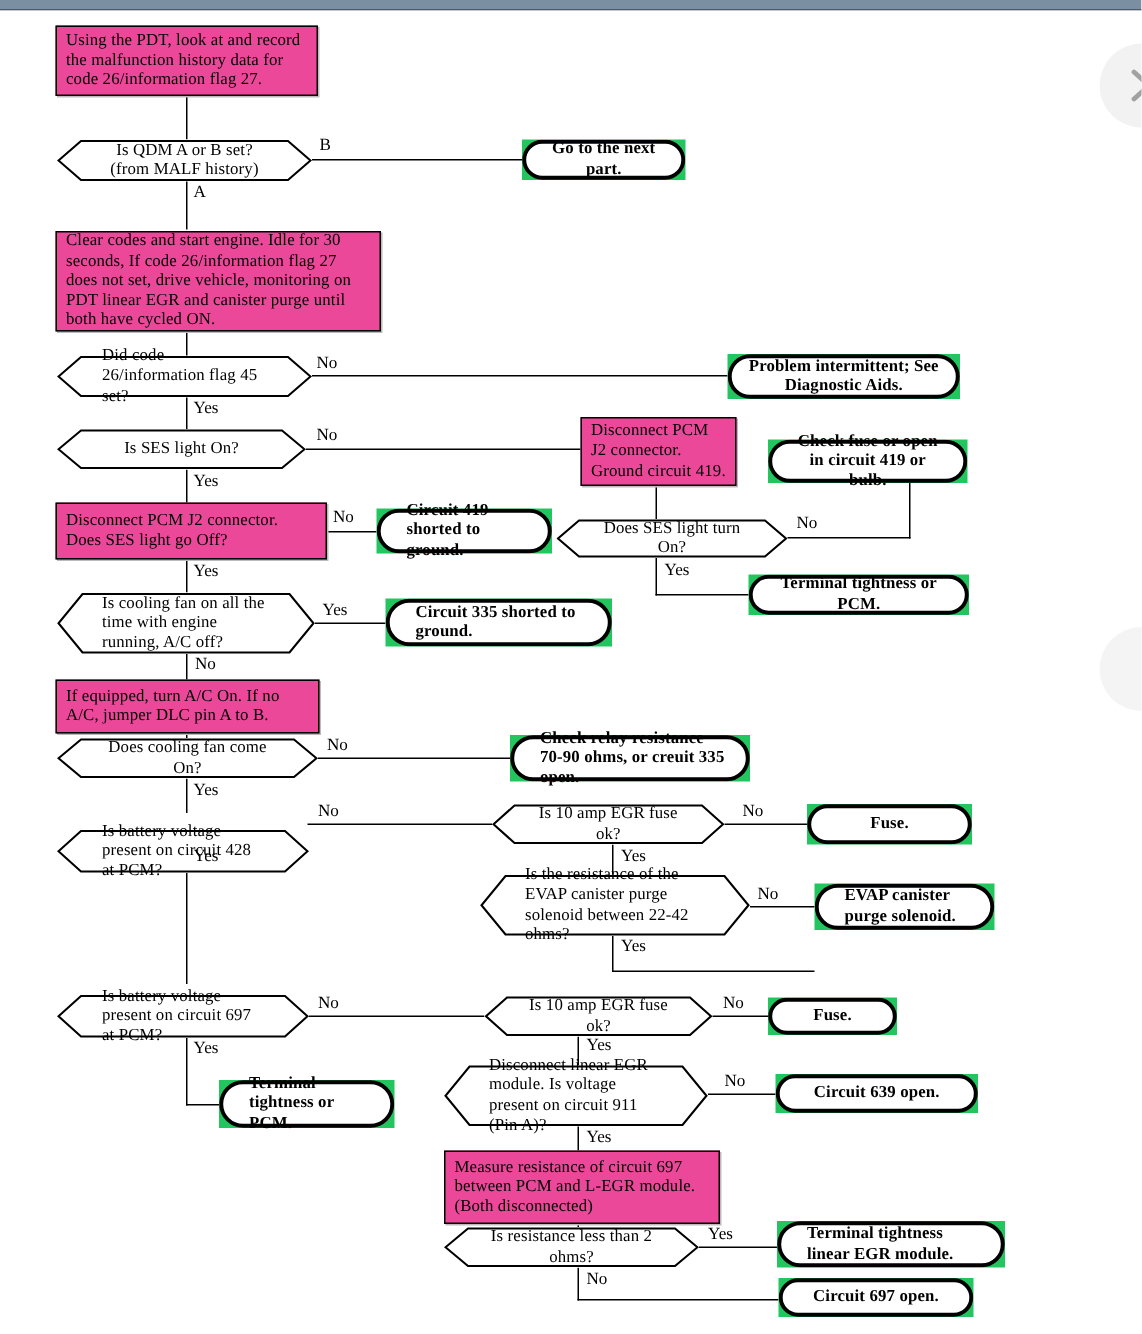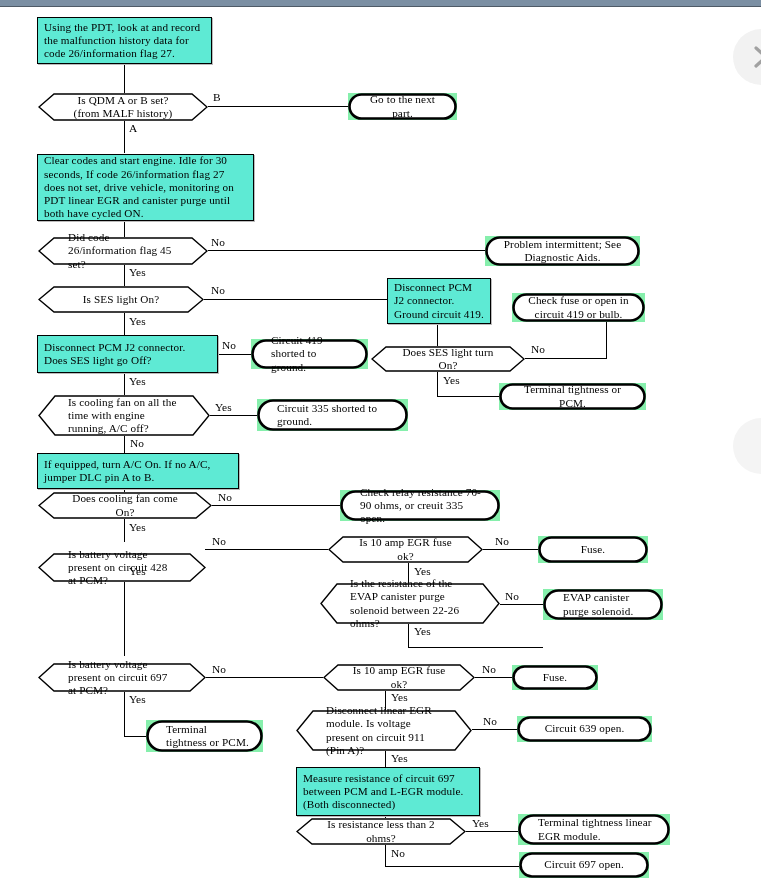--- a/index.html
+++ b/index.html
@@ -25,21 +25,21 @@
     display:flex;
     align-items:center;
     font-size:11.2px;
     line-height:1.18;
     color:#000;
     letter-spacing:0.1px;
   }
   
   .rect {
     border:1.3px solid #000;
-    background:#5eead4;
+    background:#ec4899;
     padding:4px 6px;
     box-shadow:1px 1px 0 #bbb;
   }
   .rect .t { display:block; }
   
   .hex {
     background:#fff;
     justify-content:center;
     text-align:left;
   }
@@ -47,23 +47,24 @@
     position:absolute; left:0; top:0; width:100%; height:100%;
   }
   .hex .t {
     position:relative; z-index:2;
     padding:0 30px;
     width:100%;
   }
   .hex.ctr .t { text-align:center; padding:0 26px; }
   
   .term {
-    background:#86efac;
+    background:#22c55e;
     justify-content:center;
     text-align:center;
+    font-weight:bold;
   }
   .term .termbg { position:absolute; left:0; top:0; width:100%; height:100%; }
   .term .t { position:relative; z-index:2; padding:0 14px; width:100%; }
   .term.lft .t { text-align:left; padding-left:20px; }
 
   .lbl {
     position:absolute;
     font-family:"Liberation Serif", serif;
     font-size:11.4px;
     color:#000;
@@ -256,21 +257,21 @@
     <span class="t">Is cooling fan on all the time with engine running, A/C off?</span>
   </div>
 
   <div class="node term lft" style="left:257px;top:392px;width:151px;height:32px;">
     <svg class="termbg" viewBox="0 0 151 32" preserveAspectRatio="none">
       <rect x="1.5" y="1.5" width="148" height="29" rx="14.5" ry="14.5" fill="#fff" stroke="#000" stroke-width="2.6"></rect>
     </svg>
     <span class="t">Circuit 335 shorted to ground.</span>
   </div>
 
-  <div class="node rect" style="left:37px;top:446px;width:202px;height:36px;justify-content:flex-end;">
+  <div class="node rect" style="left:37px;top:446px;width:176px;height:36px;justify-content:flex-end;">
     <span class="t">If equipped, turn A/C On. If no A/C, jumper DLC pin A to B.</span>
   </div>
 
   <div class="node hex ctr" style="left:38px;top:485px;width:174px;height:27px;">
     <svg class="hexbg" viewBox="0 0 174 27" preserveAspectRatio="none">
       <polygon points="16,1 158,1 173,13.5 158,26 16,26 1,13.5" fill="#fff" stroke="#000" stroke-width="1.4"></polygon>
     </svg>
     <span class="t">Does cooling fan come On?</span>
   </div>
 
@@ -299,21 +300,21 @@
     <svg class="termbg" viewBox="0 0 110 27" preserveAspectRatio="none">
       <rect x="1.5" y="1.5" width="107" height="24" rx="12" ry="12" fill="#fff" stroke="#000" stroke-width="2.6"></rect>
     </svg>
     <span class="t">Fuse.</span>
   </div>
 
   <div class="node hex" style="left:320px;top:576px;width:180px;height:41px;">
     <svg class="hexbg" viewBox="0 0 180 41" preserveAspectRatio="none">
       <polygon points="17,1 163,1 179,20.5 163,40 17,40 1,20.5" fill="#fff" stroke="#000" stroke-width="1.4"></polygon>
     </svg>
-    <span class="t">Is the resistance of the EVAP canister purge solenoid between 22-26 ohms?</span>
+    <span class="t">Is the resistance of the EVAP canister purge solenoid between 22-42 ohms?</span>
   </div>
 
   <div class="node term lft" style="left:543px;top:582px;width:120px;height:31px;">
     <svg class="termbg" viewBox="0 0 120 31" preserveAspectRatio="none">
       <rect x="1.5" y="1.5" width="117" height="28" rx="14" ry="14" fill="#fff" stroke="#000" stroke-width="2.6"></rect>
     </svg>
     <span class="t">EVAP canister purge solenoid.</span>
   </div>
 
 

